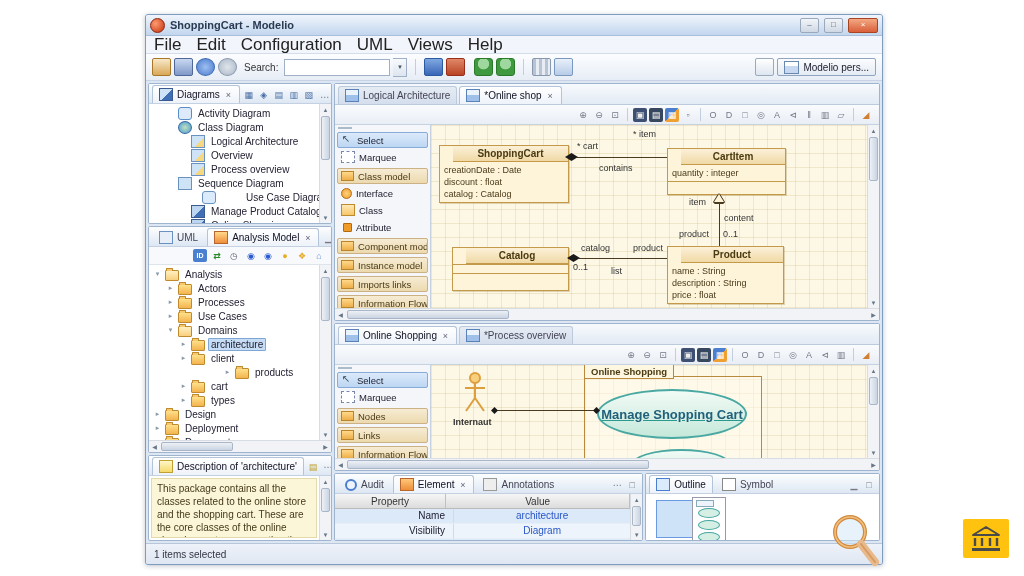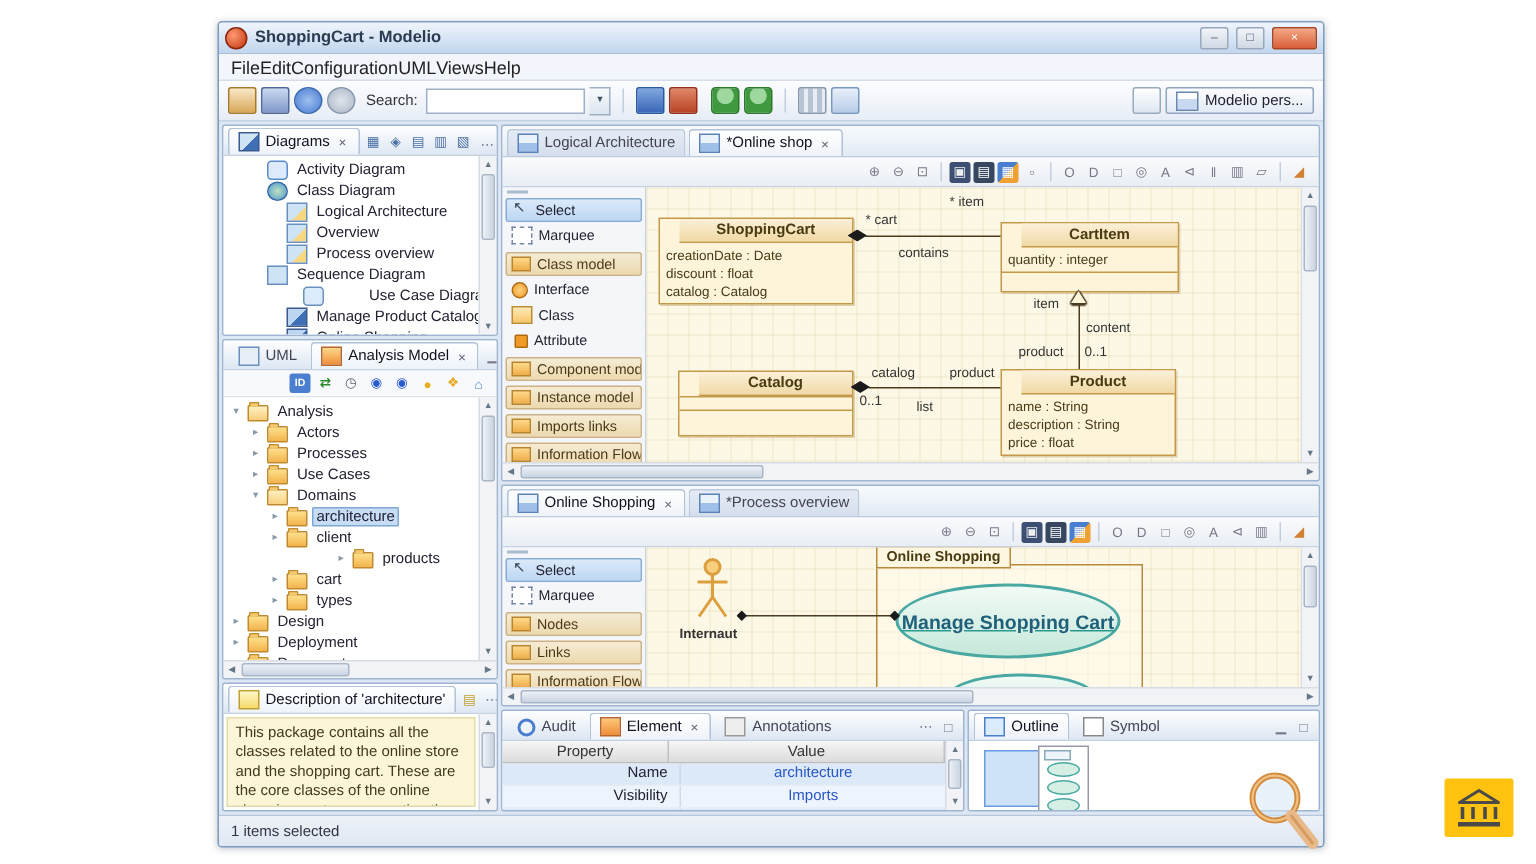--- a/index.html
+++ b/index.html
@@ -12,21 +12,21 @@
   .titlebar{height:20px;flex:none;display:flex;align-items:center;padding:0 4px;gap:5px;
             background:linear-gradient(#f0f5fc,#c2d6ee);border-bottom:1px solid #a8bfda;border-radius:2px 2px 0 0;}
   .app-icon{width:13px;height:13px;border-radius:50%;flex:none;
             background:radial-gradient(circle at 35% 35%,#ff9a70,#c2330f);border:1px solid #8a2508;}
   .title{font-size:11px;font-weight:bold;color:#2a3a52;flex:1;white-space:nowrap;}
   .winbtn{width:17px;height:13px;flex:none;border:1px solid #9aa8bc;border-radius:2px;
           background:linear-gradient(#f2f5f9,#cfd8e4);font-size:8px;line-height:11px;text-align:center;color:#556;}
   .winbtn.close{width:28px;background:linear-gradient(#f2a883,#d95f3a);border-color:#a8441f;color:#fff;}
   .winbtn.min::before{content:"–";} .winbtn.max::before{content:"□";} .winbtn.close::before{content:"×";}
   .menubar{height:17px;flex:none;background:#f2f5fb;border-bottom:1px solid #d4dde9;
-           display:flex;align-items:center;padding-left:8px;font-size:12px;color:#222;}
+           display:flex;align-items:center;padding-left:8px;gap:15px;font-size:17px;color:#222;}
   .toolbar{height:26px;flex:none;background:linear-gradient(#fcfdff,#e7edf6);border-bottom:1px solid #c7d3e4;
            display:flex;align-items:center;padding:0 6px;gap:3px;}
   .tbi{width:17px;height:16px;border-radius:2px;border:1px solid transparent;}
   .tsep{width:1px;height:16px;background:#c2cddd;margin:0 5px;}
   .search-lbl{font-size:10px;color:#333;margin:0 3px 0 4px;}
   .search-box{width:100px;height:15px;border:1px solid #9fb0c6;background:#fff;font-size:10px;padding:0 2px;
               font-family:inherit;}
   .combo-arrow{width:13px;height:17px;border:1px solid #9fb0c6;border-left:none;
                background:linear-gradient(#f8fafc,#dde5ef);font-size:6px;color:#456;
                display:flex;align-items:center;justify-content:center;}
@@ -738,21 +738,21 @@
                   <div class="prow">
                       <div class="prop">Name</div>
                       <div class="val">
                         <span class="val-text">architecture</span>
                         
                       </div>
                     </div>
                     <div class="prow">
                       <div class="prop">Visibility</div>
                       <div class="val">
-                        <span class="val-text">Imports</span>
+                        <span class="val-text">Diagram</span>
                         
                       </div>
                     </div>
                     <div class="prow checkbox-row">
                       <div class="prop">Abstract</div>
                       <div class="val">
                         <span class="val-text"></span>
                         
                       </div>
                     </div>

